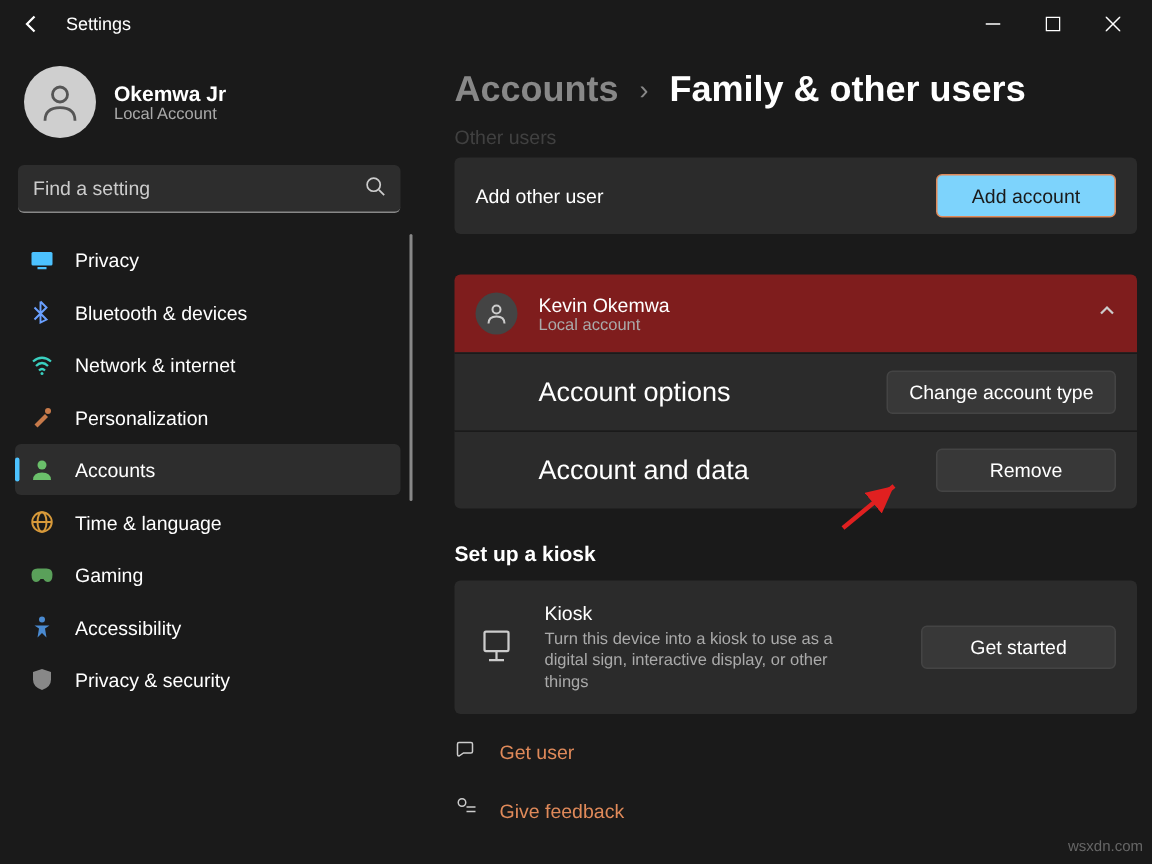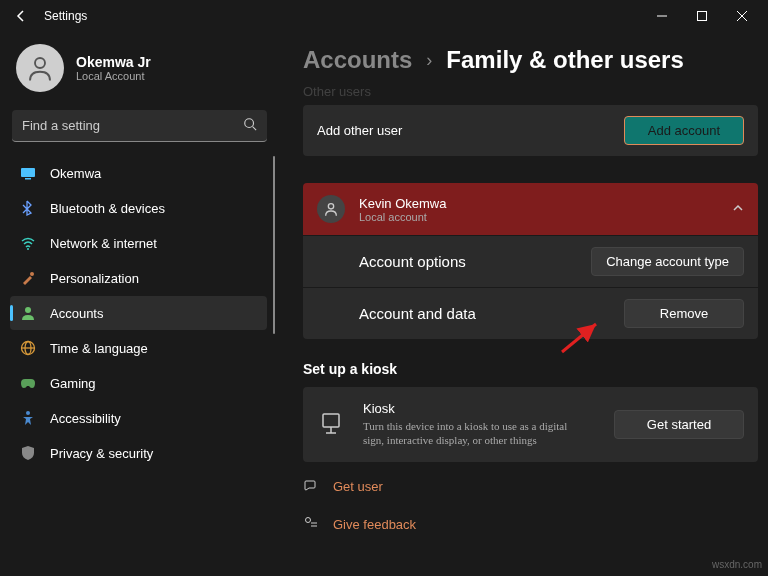--- a/index.html
+++ b/index.html
@@ -27,34 +27,34 @@
 .nav-icon { width: 16px; height: 16px; display: inline-flex; align-items: center; justify-content: center; }
 .main { flex: 1; padding: 0 10px 0 28px; overflow: hidden; }
 .breadcrumb { display: flex; align-items: center; gap: 14px; margin: 14px 0 10px 0; }
 .bc1 { color: #888; font-size: 24px; font-weight: 600; }
 .bc-sep { color: #888; font-size: 18px; }
 .bc2 { color: #fff; font-size: 24px; font-weight: 600; }
 .section-cut { color: #888; font-size: 13px; margin-bottom: 6px; }
 .card { background: #2b2b2b; border-radius: 4px; margin-bottom: 17px; display: flex; align-items: center; padding: 11px 14px; gap: 14px; }
 .card .label { font-size: 13px; }
 .btn { background: #383838; border: 1px solid #444; color: #fff; padding: 6px 14px; border-radius: 4px; font-size: 13px; cursor: pointer; min-width: 130px; text-align: center; }
-.btn.accent { background: #0f766e; border-color: #e08a5a; color: #1a1a1a; font-weight: 400; min-width: 120px; }
+.btn.accent { background: #7dd3fc; border-color: #e08a5a; color: #1a1a1a; font-weight: 400; min-width: 120px; }
 .user-head { display: flex; align-items: center; gap: 14px; padding: 12px 14px; background: #7f1d1d; border-radius: 4px 4px 0 0; }
 .user-avatar { width: 28px; height: 28px; border-radius: 50%; background: #444; display: flex; align-items: center; justify-content: center; }
 .user-name { font-size: 13px; }
 .user-sub { font-size: 11px; color: #aaa; }
 .chev { margin-left: auto; }
 .row { display: flex; align-items: center; padding: 11px 14px 11px 56px; background: #2b2b2b; border-top: 1px solid #1a1a1a; }
-.row .label { font-size: 15px; text-align: right; }
+.row .label { font-size: 18px; text-align: right; }
 .row .btn { margin-left: auto; }
 .section-h { font-size: 14px; font-weight: 600; margin: 22px 0 10px 0; }
 .kiosk-card { background: #2b2b2b; border-radius: 4px; display: flex; align-items: center; padding: 14px; gap: 18px; }
 .kiosk-icon { width: 28px; display: flex; justify-content: center; }
 .kiosk-title { font-size: 13px; margin-bottom: 3px; }
-.kiosk-desc { font-size: 11px; color: #aaa; max-width: 210px; line-height: 1.3; font-family: Liberation Serif, serif; }
+.kiosk-desc { font-size: 11px; color: #aaa; max-width: 210px; line-height: 1.3; }
 .link-row { display: flex; align-items: center; gap: 14px; margin-top: 12px; padding: 3px 0; }
 .link { color: #e08a5a; font-size: 13px; cursor: pointer; }
 .arrow { position: absolute; left: 556px; top: 318px; pointer-events: none; }
 .watermark { position: absolute; right: 6px; bottom: 6px; font-size: 10px; color: #666; }
 </style>
 </head>
 <body>
 
 <div class="titlebar">
   <div class="back-btn">
@@ -105,21 +105,21 @@
     </div>
     <div class="nav" id="nav-list">
       <div class="nav-scroll"></div>
     <div class="nav-item">
           <span class="nav-icon">
             <svg width="16" height="16" viewBox="0 0 16 16">
               <rect x="1" y="3" width="14" height="9" rx="1" fill="#4cc2ff"></rect>
               <rect x="5" y="13" width="6" height="1.5" fill="#4cc2ff"></rect>
             </svg>
           </span>
-          <span>Okemwa</span>
+          <span>Privacy</span>
         </div>
         <div class="nav-item">
           <span class="nav-icon">
             <svg width="16" height="16" viewBox="0 0 16 16">
               <path d="M7 1 L11 5 L7 9 L11 13 L7 15 L7 1 M3 5 L11 13 M3 13 L11 5" stroke="#6aa0ff" fill="none" stroke-width="1.3"></path>
             </svg>
           </span>
           <span>Bluetooth &amp; devices</span>
         </div>
         <div class="nav-item">

